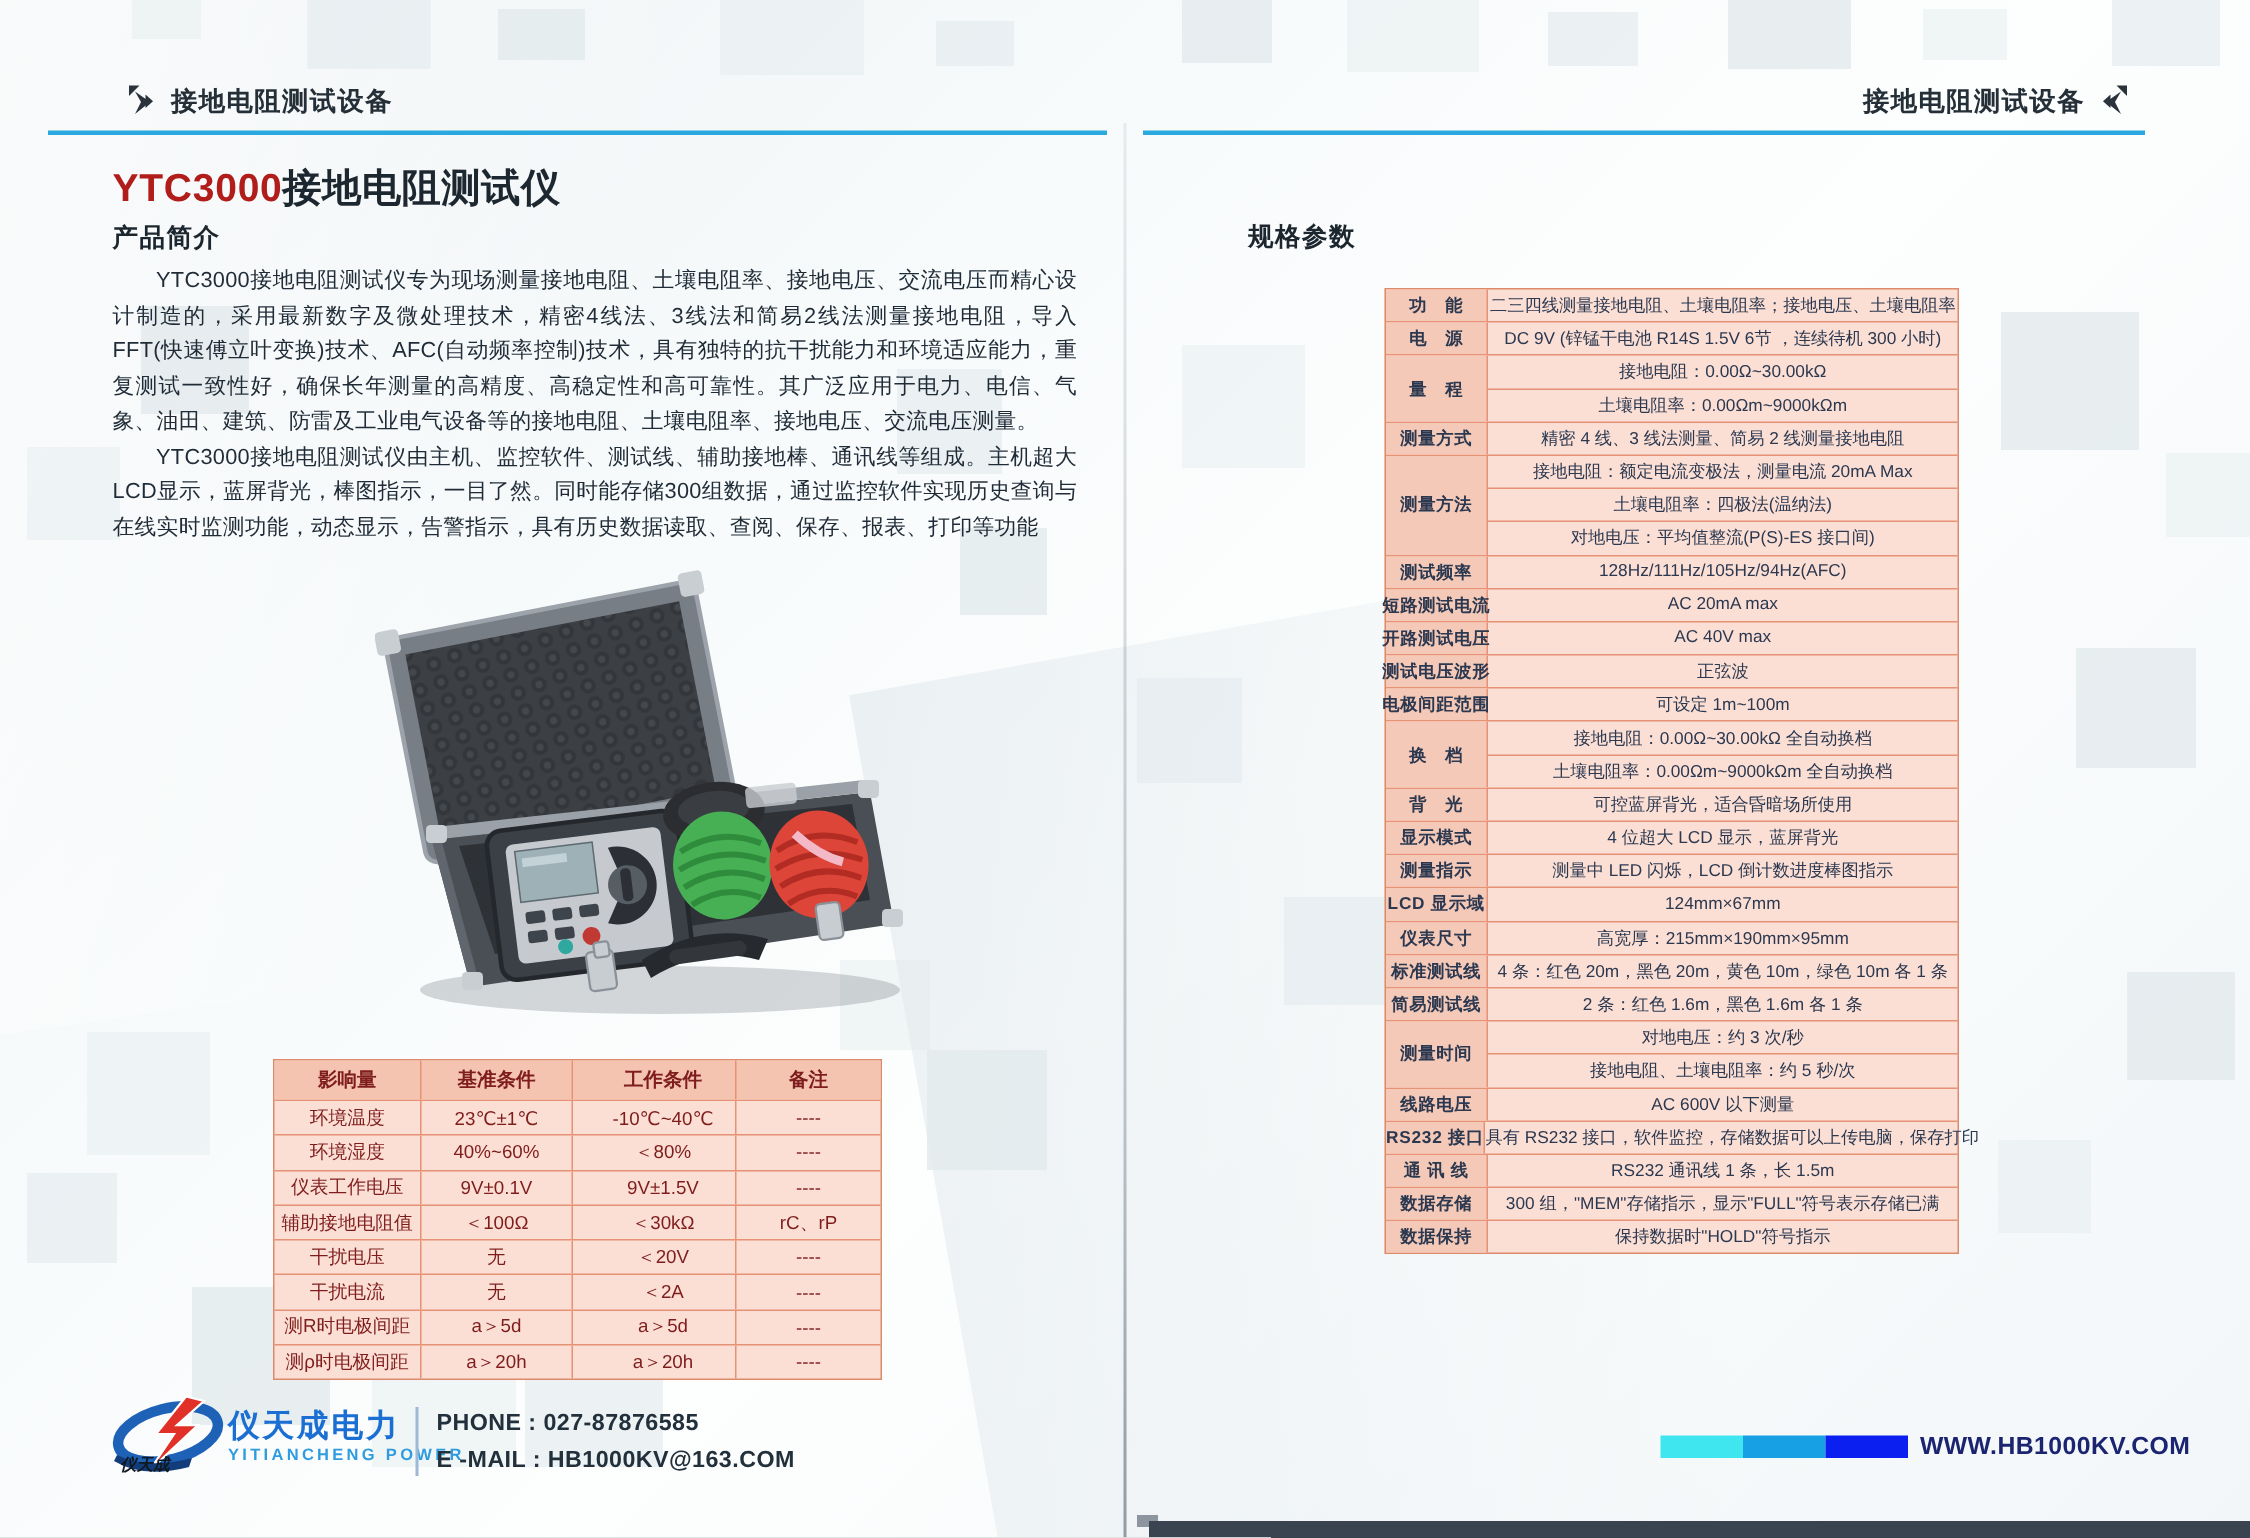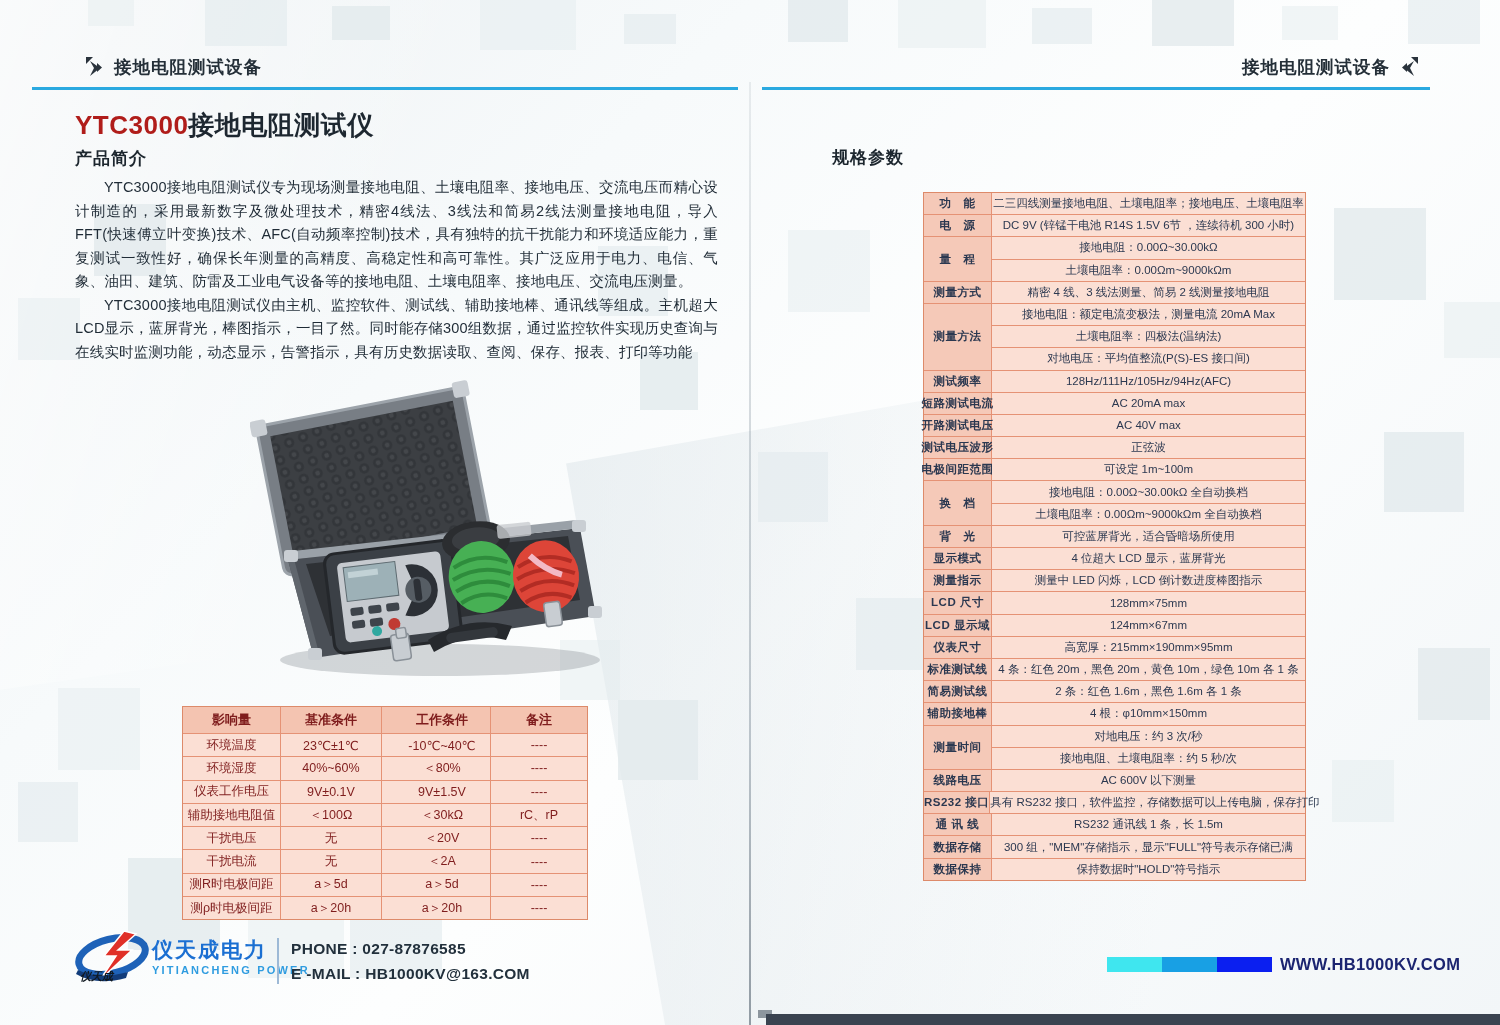--- a/index.html
+++ b/index.html
@@ -365,26 +365,20 @@
           <div class="spec-value">4 位超大 LCD 显示，蓝屏背光</div>
         </div>
       </div>
       <div class="spec-row">
         <div class="spec-label">测量指示</div>
         <div class="spec-values">
           <div class="spec-value">测量中 LED 闪烁，LCD 倒计数进度棒图指示</div>
         </div>
       </div>
       <div class="spec-row">
-        <div class="spec-label">LCD 尺寸</div>
-        <div class="spec-values">
-          <div class="spec-value">128mm×75mm</div>
-        </div>
-      </div>
-      <div class="spec-row">
         <div class="spec-label">LCD 显示域</div>
         <div class="spec-values">
           <div class="spec-value">124mm×67mm</div>
         </div>
       </div>
       <div class="spec-row">
         <div class="spec-label">仪表尺寸</div>
         <div class="spec-values">
           <div class="spec-value">高宽厚：215mm×190mm×95mm</div>
         </div>
@@ -392,26 +386,20 @@
       <div class="spec-row">
         <div class="spec-label">标准测试线</div>
         <div class="spec-values">
           <div class="spec-value">4 条：红色 20m，黑色 20m，黄色 10m，绿色 10m 各 1 条</div>
         </div>
       </div>
       <div class="spec-row">
         <div class="spec-label">简易测试线</div>
         <div class="spec-values">
           <div class="spec-value">2 条：红色 1.6m，黑色 1.6m 各 1 条</div>
-        </div>
-      </div>
-      <div class="spec-row">
-        <div class="spec-label">辅助接地棒</div>
-        <div class="spec-values">
-          <div class="spec-value">4 根：φ10mm×150mm</div>
         </div>
       </div>
       <div class="spec-row">
         <div class="spec-label">测量时间</div>
         <div class="spec-values">
           <div class="spec-value">对地电压：约 3 次/秒</div>
           <div class="spec-value">接地电阻、土壤电阻率：约 5 秒/次</div>
         </div>
       </div>
       <div class="spec-row">

